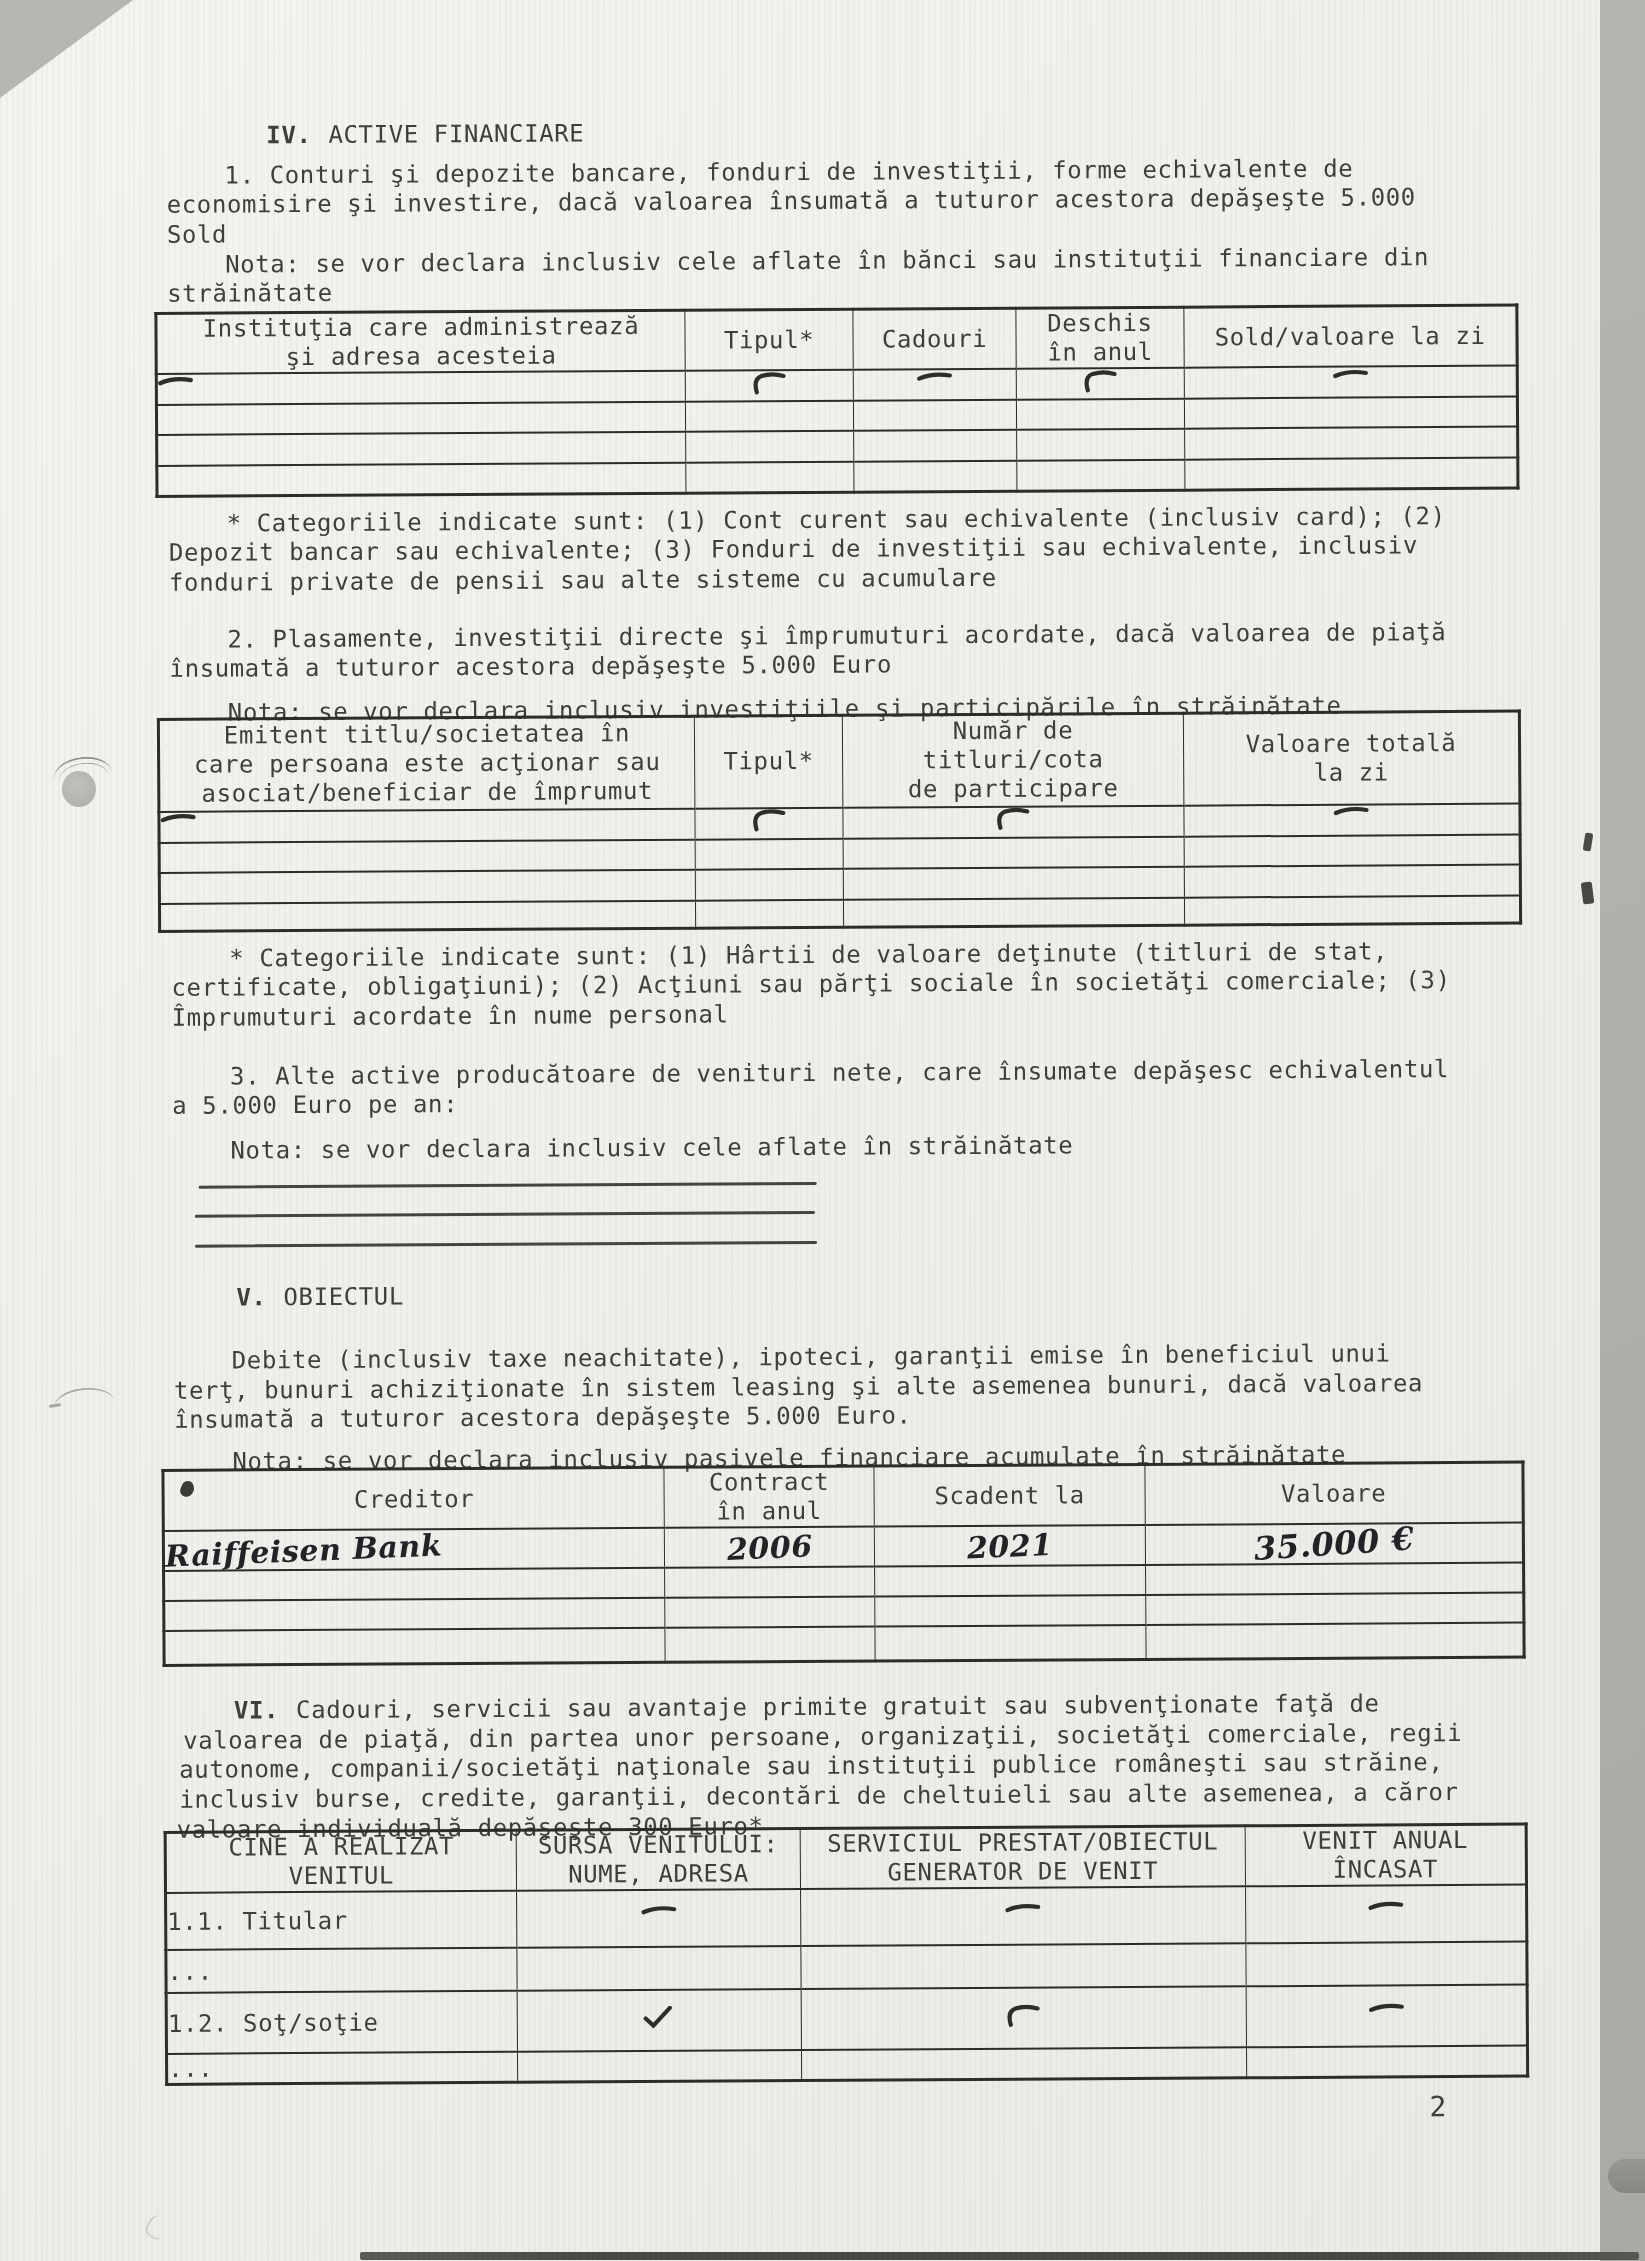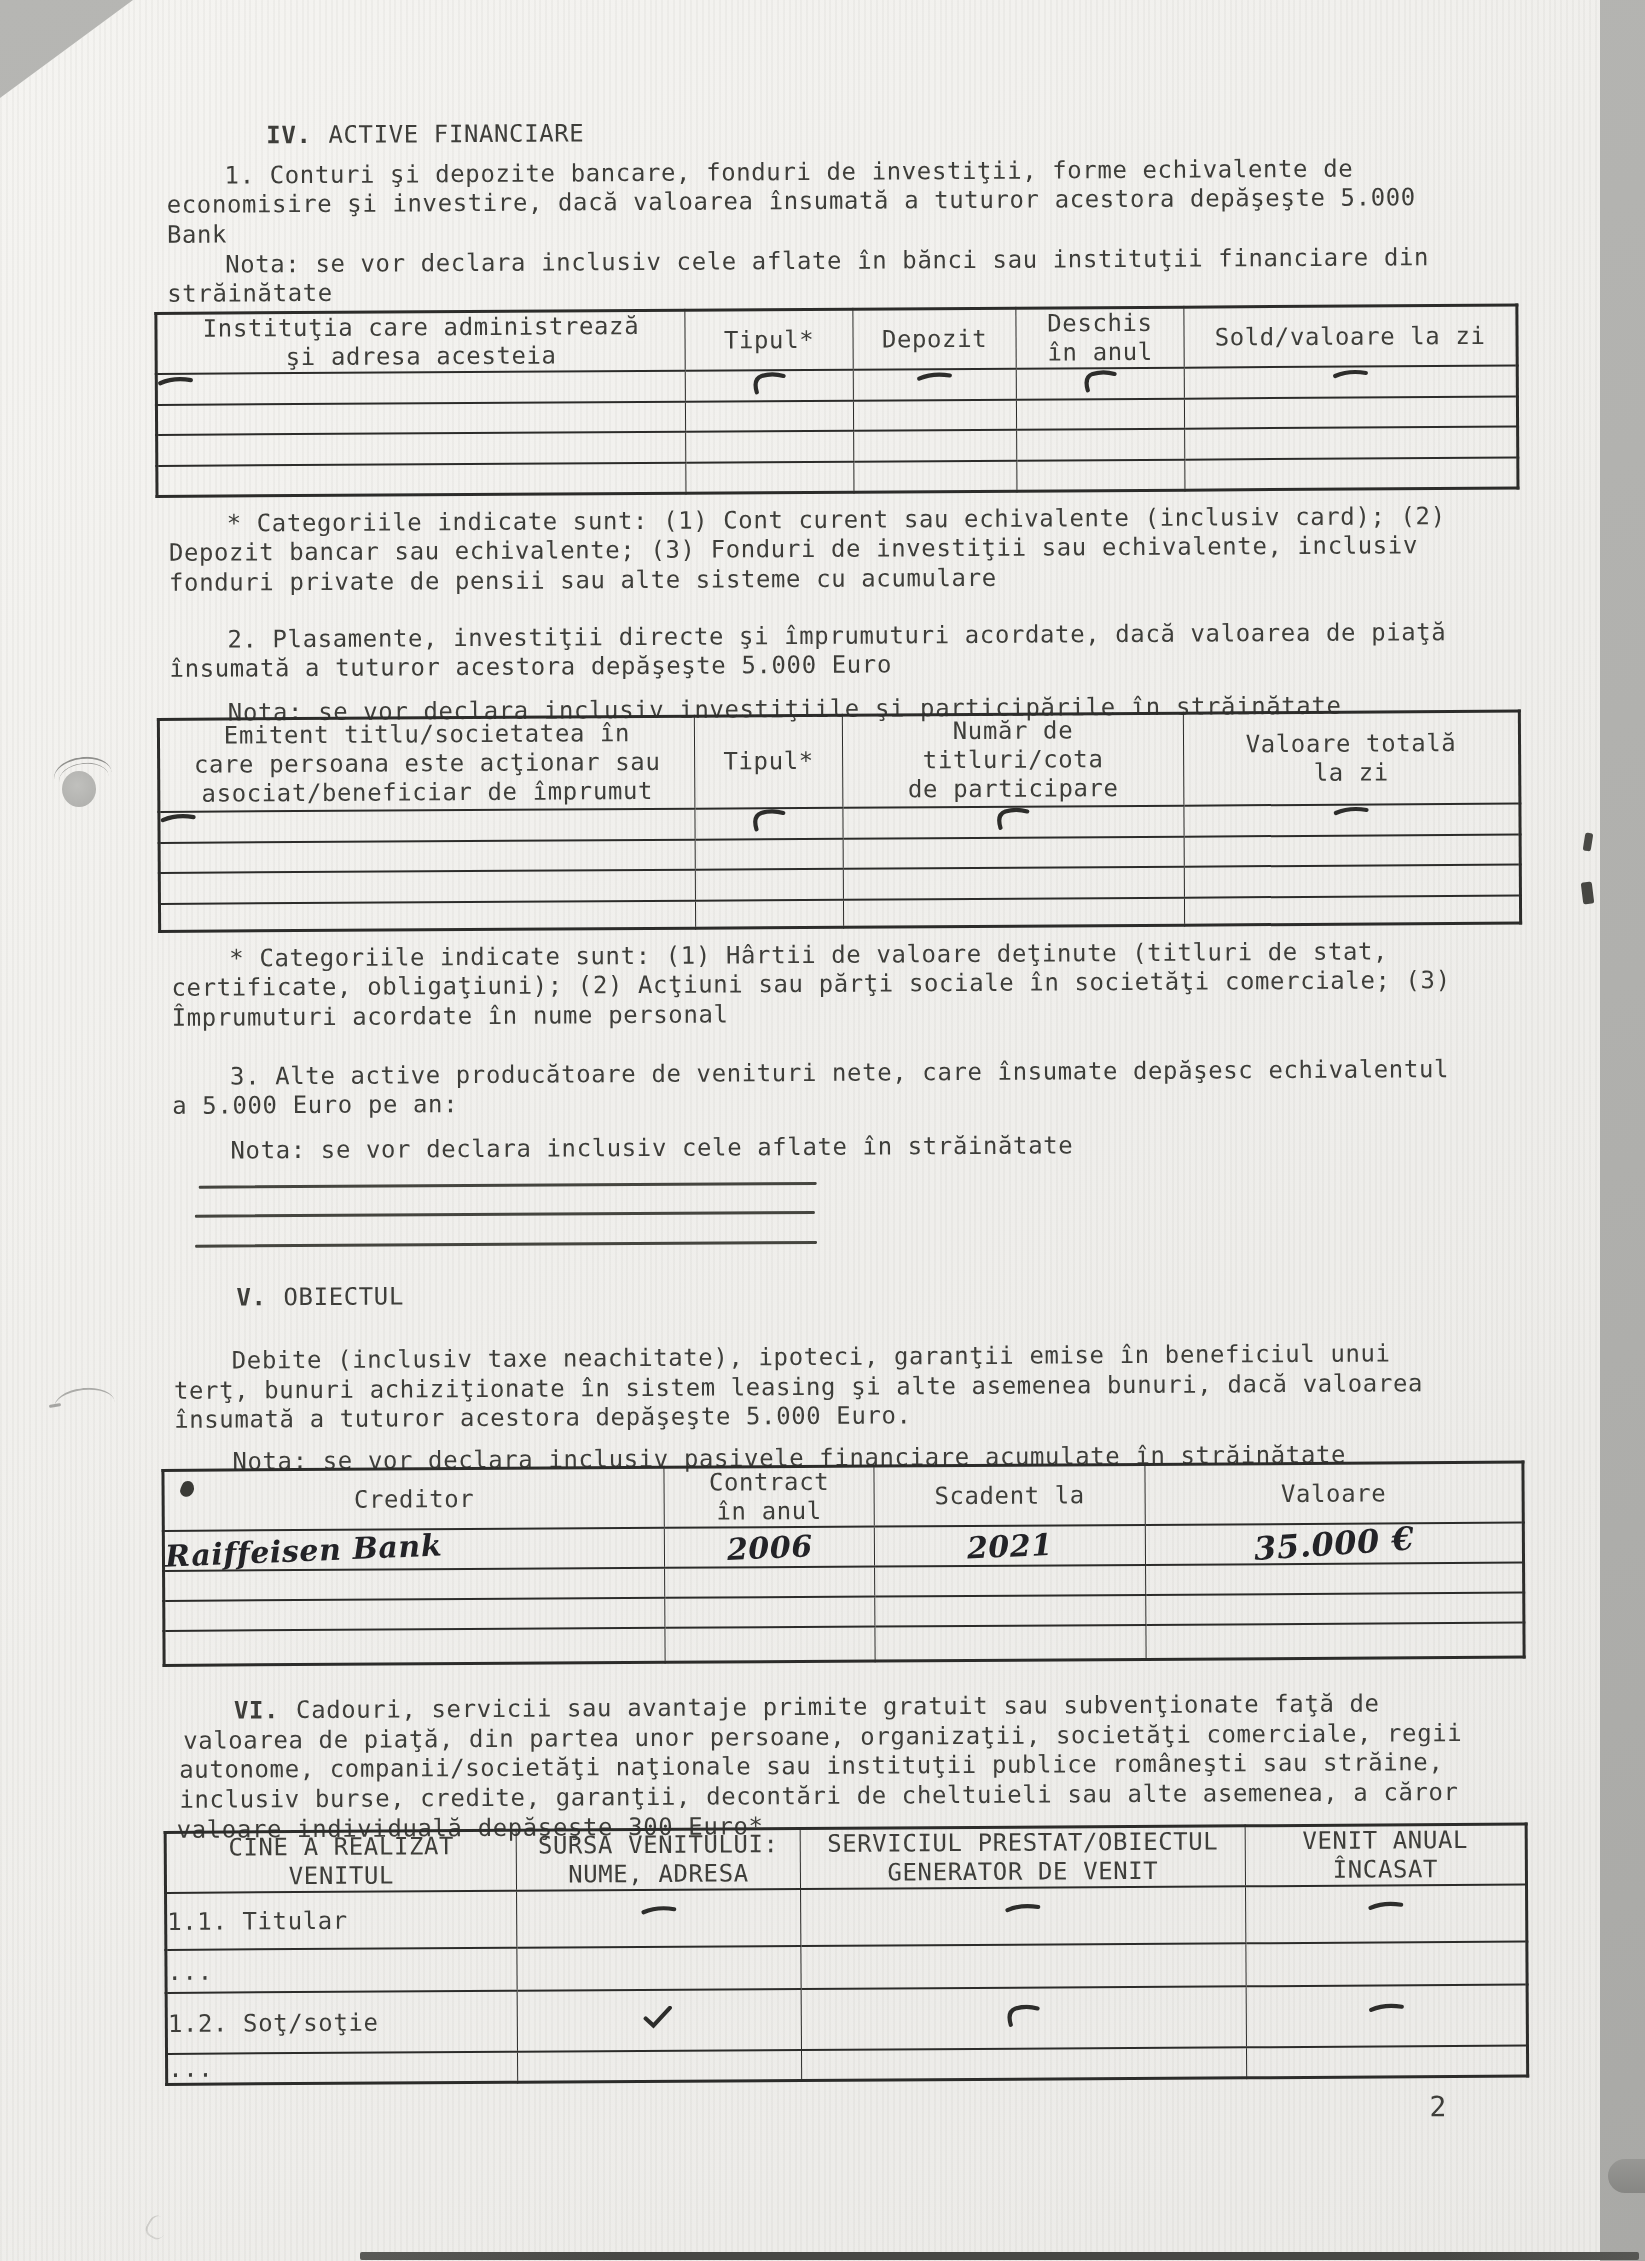--- a/index.html
+++ b/index.html
@@ -65,41 +65,41 @@
 
 <div class="scan">
   <div class="paper"></div>
 
   <div class="content">
 
     <div class="tline" style="left:271px;top:117px"><span class="bld">IV.</span><span class="gap">ACTIVE FINANCIARE</span></div>
 
     <div class="tline" style="left:229px;top:157px">1. Conturi şi depozite bancare, fonduri de investiţii, forme echivalente de</div>
     <div class="tline" style="left:171px;top:186px">economisire şi investire, dacă valoarea însumată a tuturor acestora depăşeşte 5.000</div>
-    <div class="tline" style="left:171px;top:216px">Bank</div>
+    <div class="tline" style="left:171px;top:216px">Sold</div>
 
     <div class="tline" style="left:229px;top:246px">Nota: se vor declara inclusiv cele aflate în bănci sau instituţii financiare din</div>
     <div class="tline" style="left:171px;top:275px">străinătate</div>
 
     <table class="ftable" style="left:158px;top:308px;width:1361px">
       <colgroup>
           <col style="width:529px">
           <col style="width:168px">
           <col style="width:163px">
           <col style="width:168px">
           <col style="width:333px">
         </colgroup>
       <tbody>
         <tr style="height:59px">
           <td class="hc">
               <div>Instituţia care administrează</div>
               <div>şi adresa acesteia</div>
             </td>
           <td class="hc">Tipul*</td>
-          <td class="hc">Depozit</td>
+          <td class="hc">Cadouri</td>
           <td class="hc">
               <div>Deschis</div>
               <div>în anul</div>
             </td>
           <td class="hc">Sold/valoare la zi</td>
         </tr>
         <tr style="height:31px">
           <td class="cell ml"><svg class="mk mk-dash" viewBox="0 0 56 34" width="36" height="22">
                 <path d="M4 10 Q 26 2 52 8" fill="none" stroke="#2d2d2b" stroke-width="6.5" stroke-linecap="round"></path>
               </svg></td>

